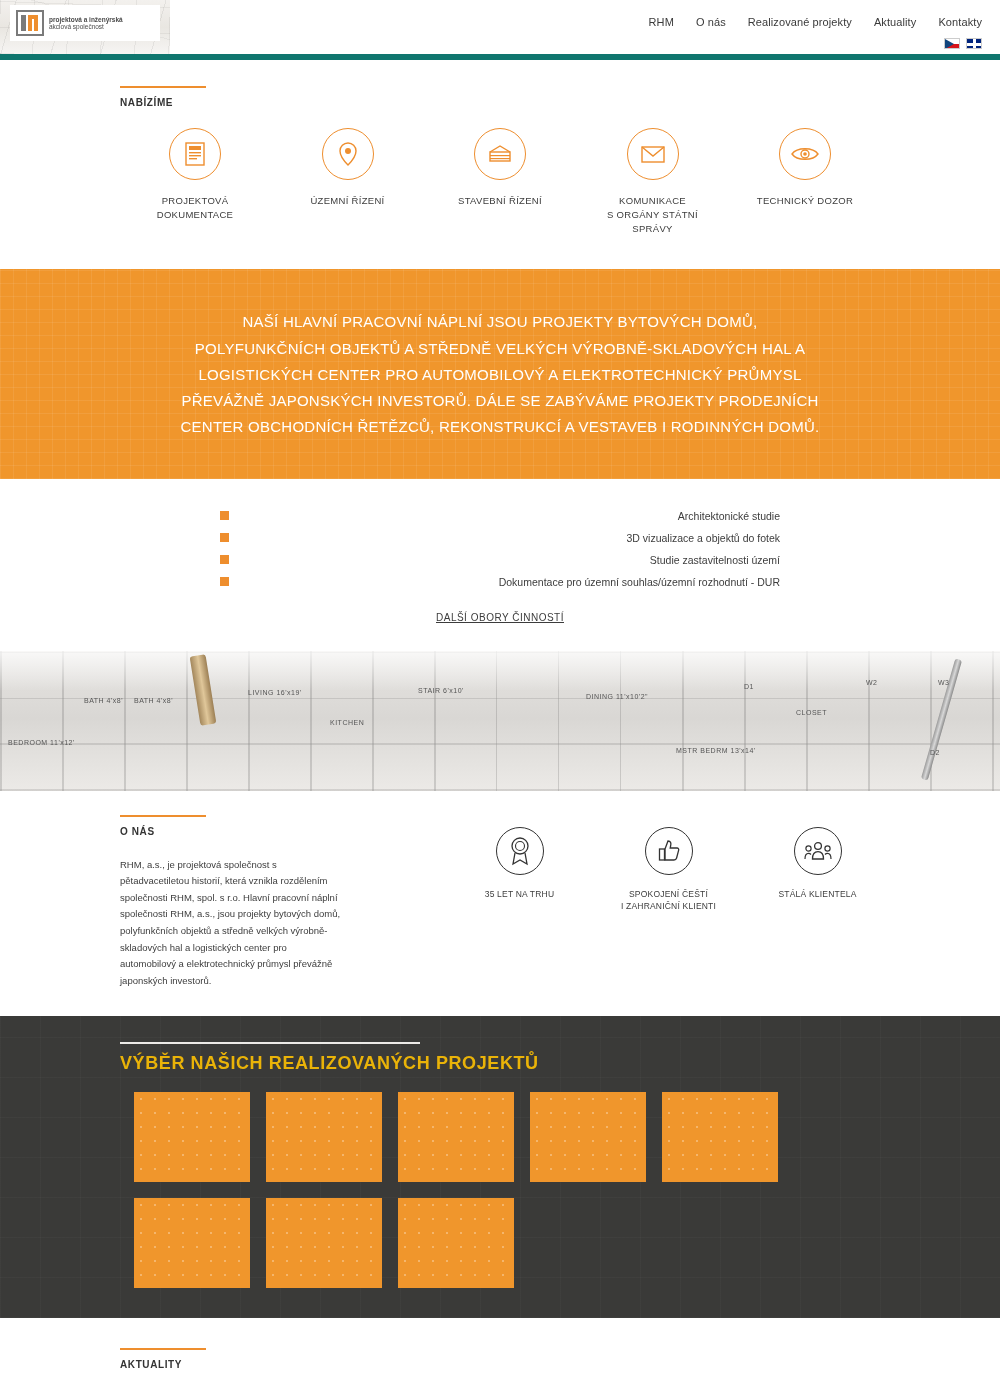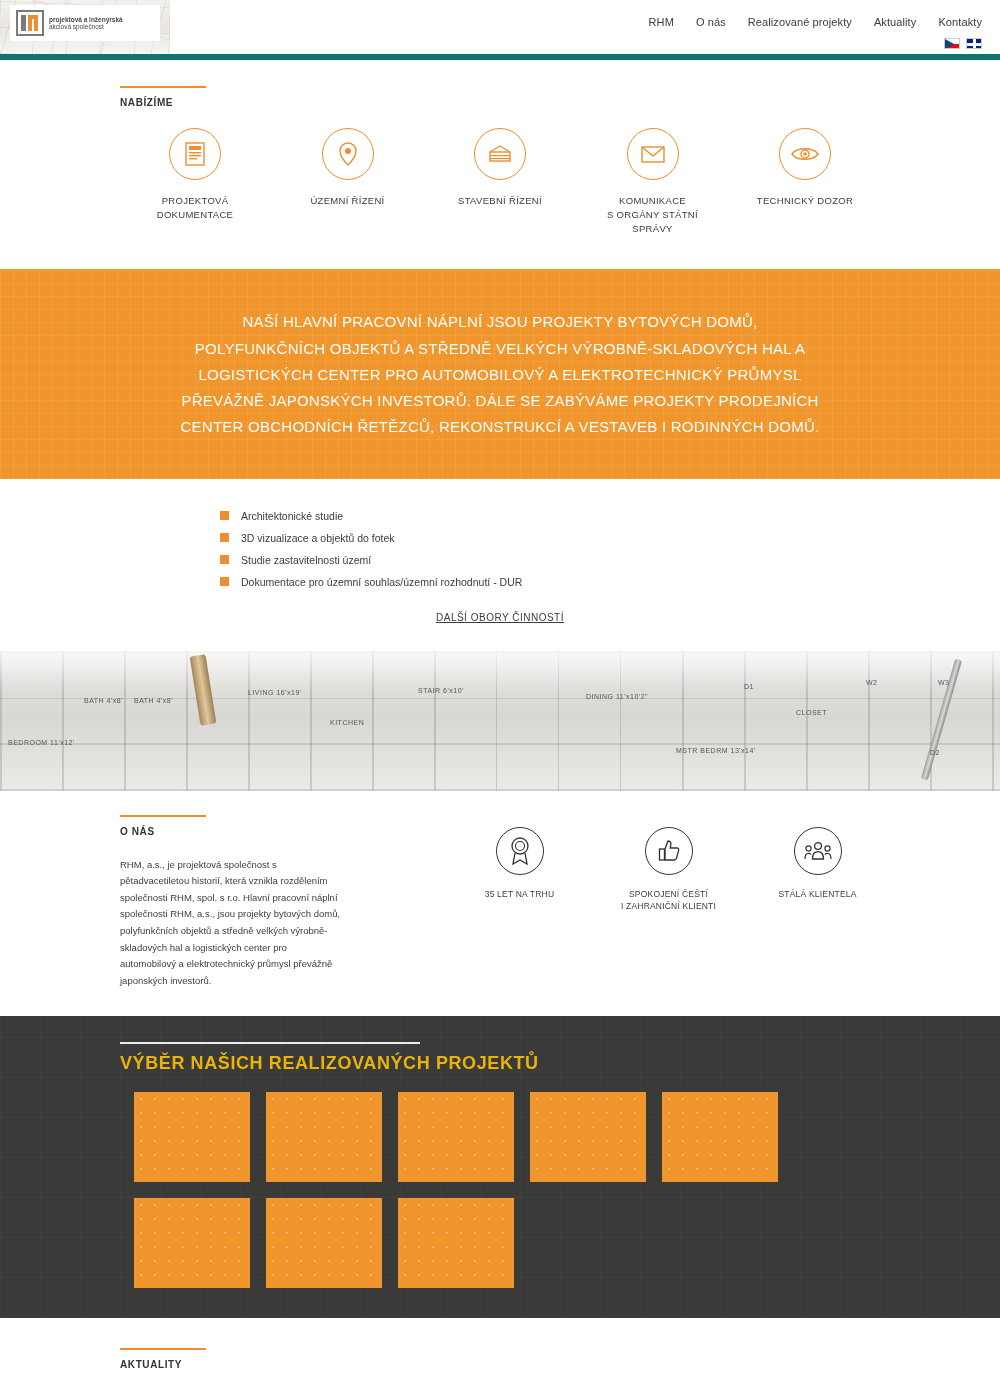--- a/index.html
+++ b/index.html
@@ -152,21 +152,21 @@
     text-align: center;
     color: #ffffff;
     font-size: 15px;
     line-height: 1.75;
     letter-spacing: .25px;
   }
 
   
   .sec-list { padding: 26px 0 14px; }
   .bullets { width: 560px; margin: 0 auto; }
-  .bullet { display: flex; align-items: center; padding: 5px 0; }
+  .bullet { display: flex; align-items: center; padding: 5px 0; justify-content: space-between; }
   .bullet .sq { width: 9px; height: 9px; background: #ee8e2e; margin-right: 12px; flex:0 0 auto;}
   .bullet span.t { font-size: 10.5px; color: #3c3c3c; }
   .more-link {
     display: block; text-align: center; margin-top: 19px;
     font-size: 10px; color: #3c3c3c; letter-spacing: .5px;
     text-decoration: underline;
   }
 
   
   .photo {

